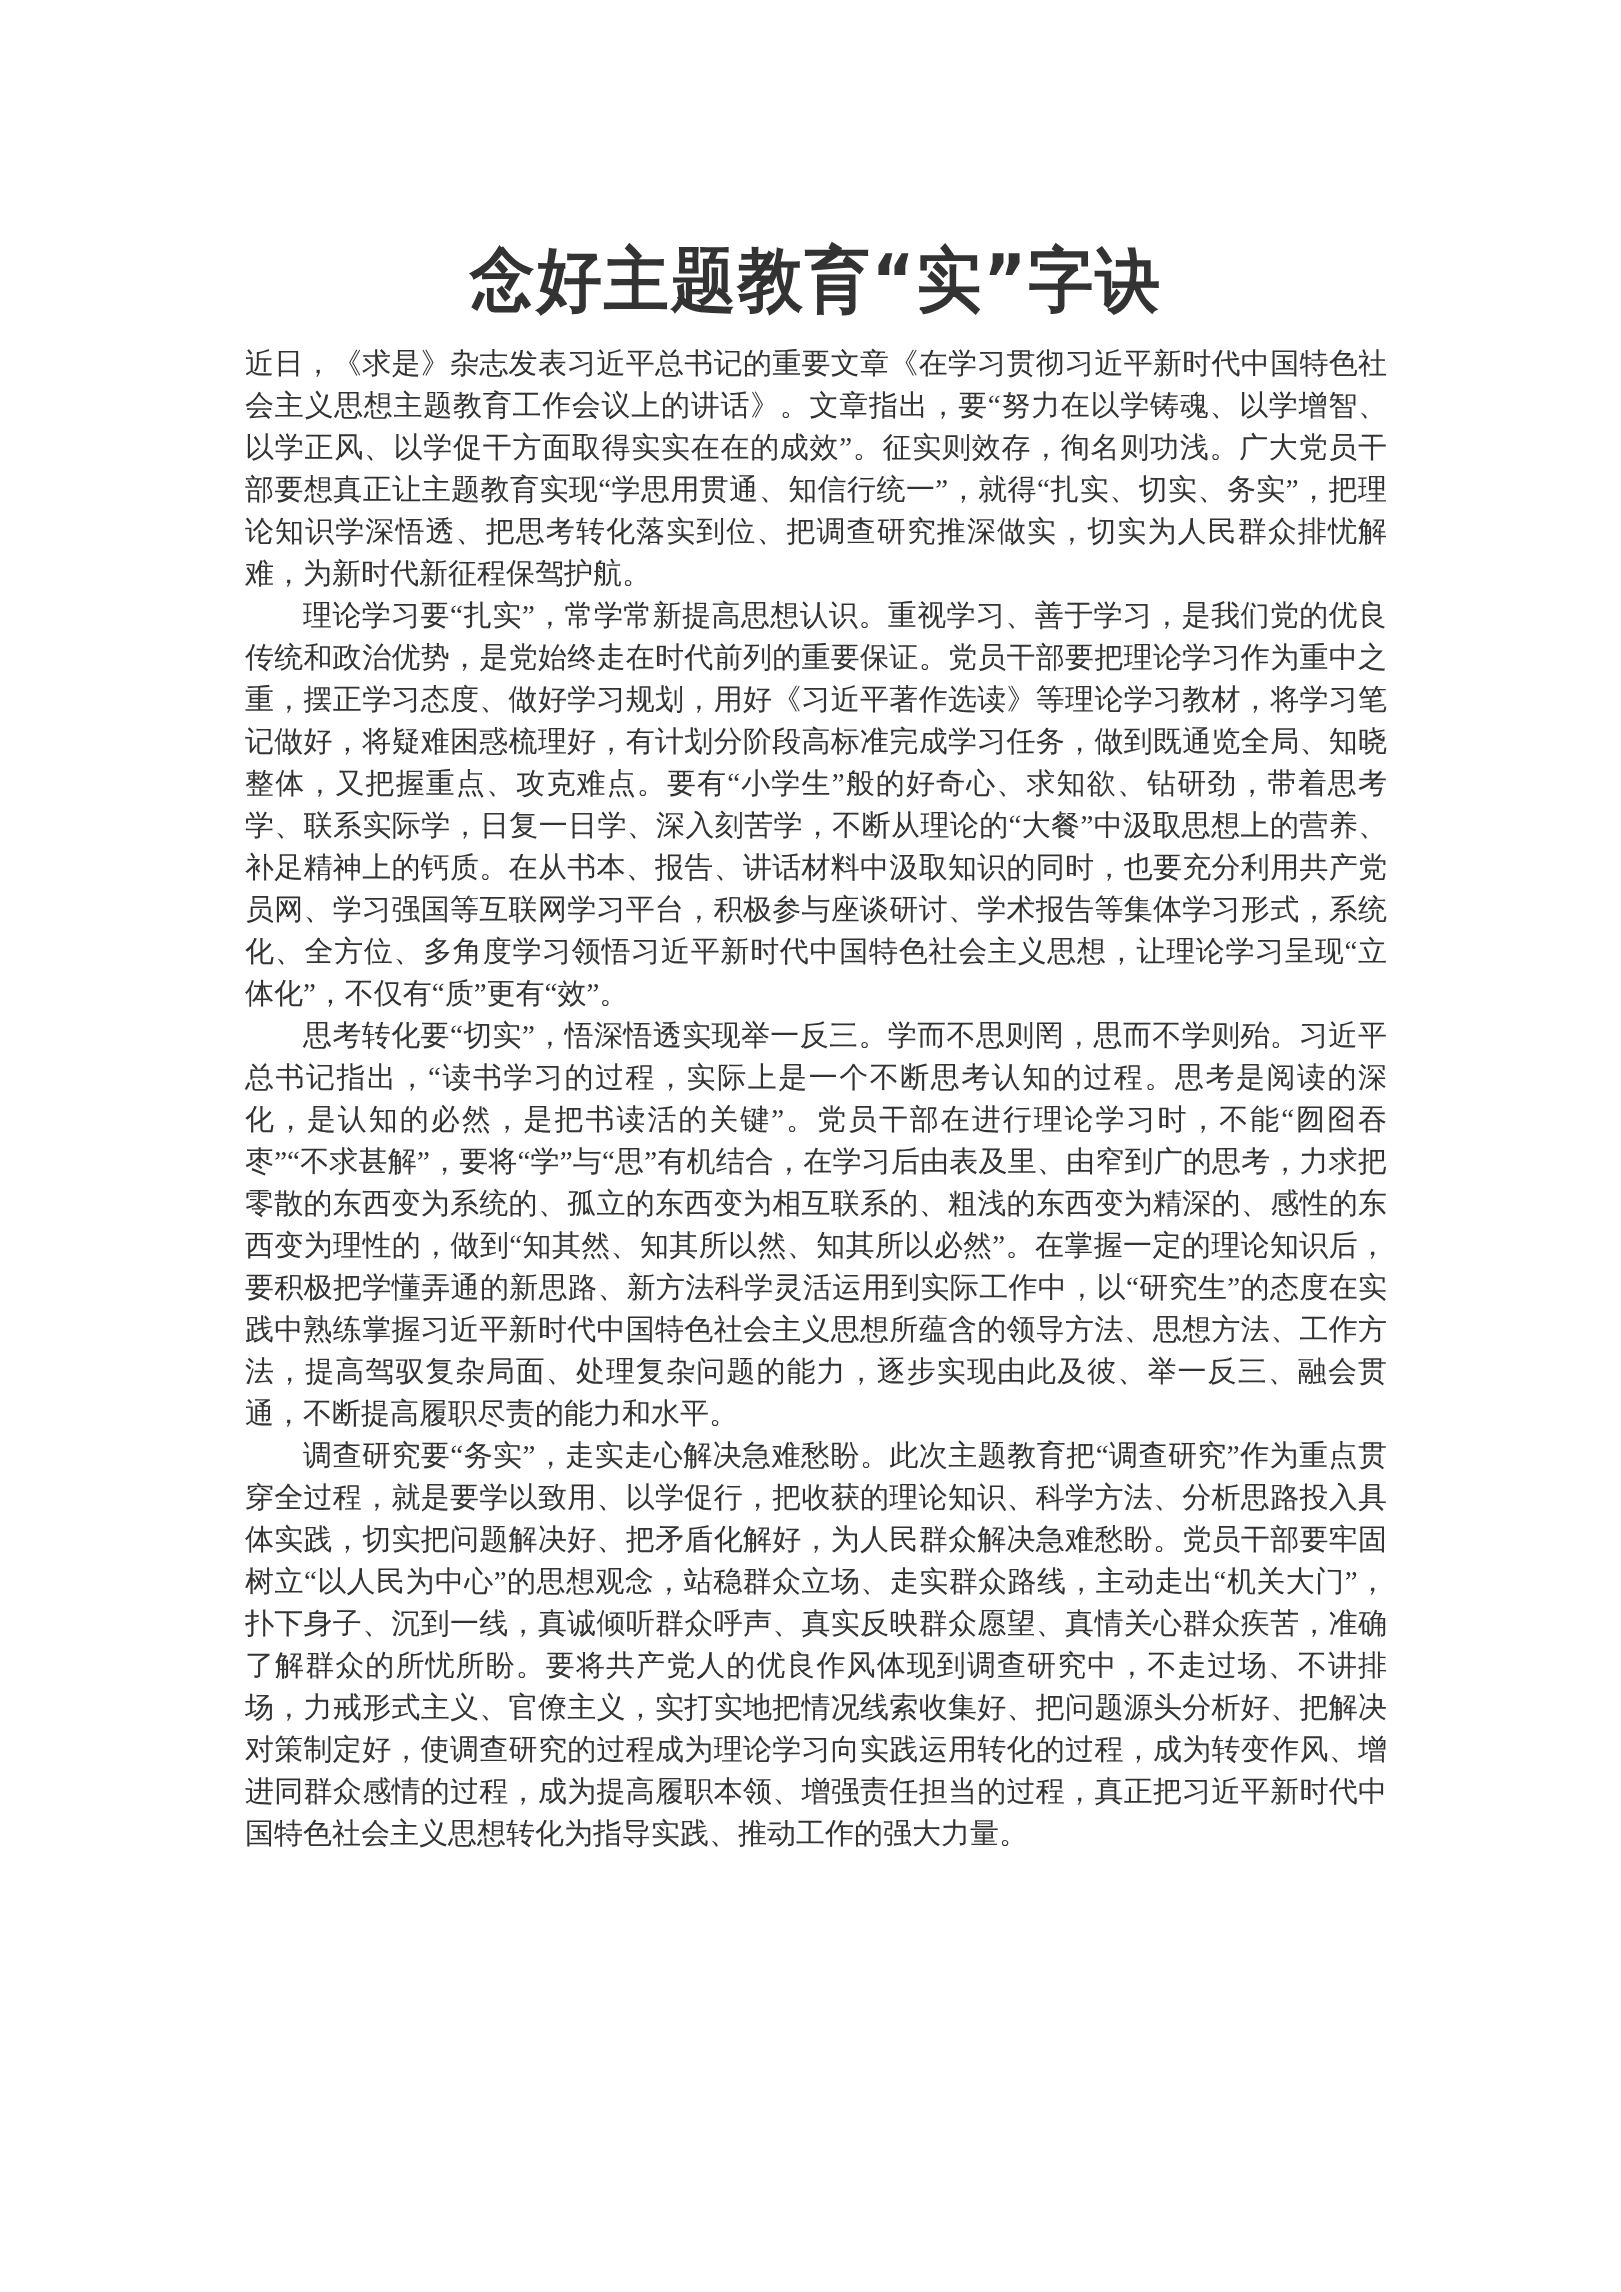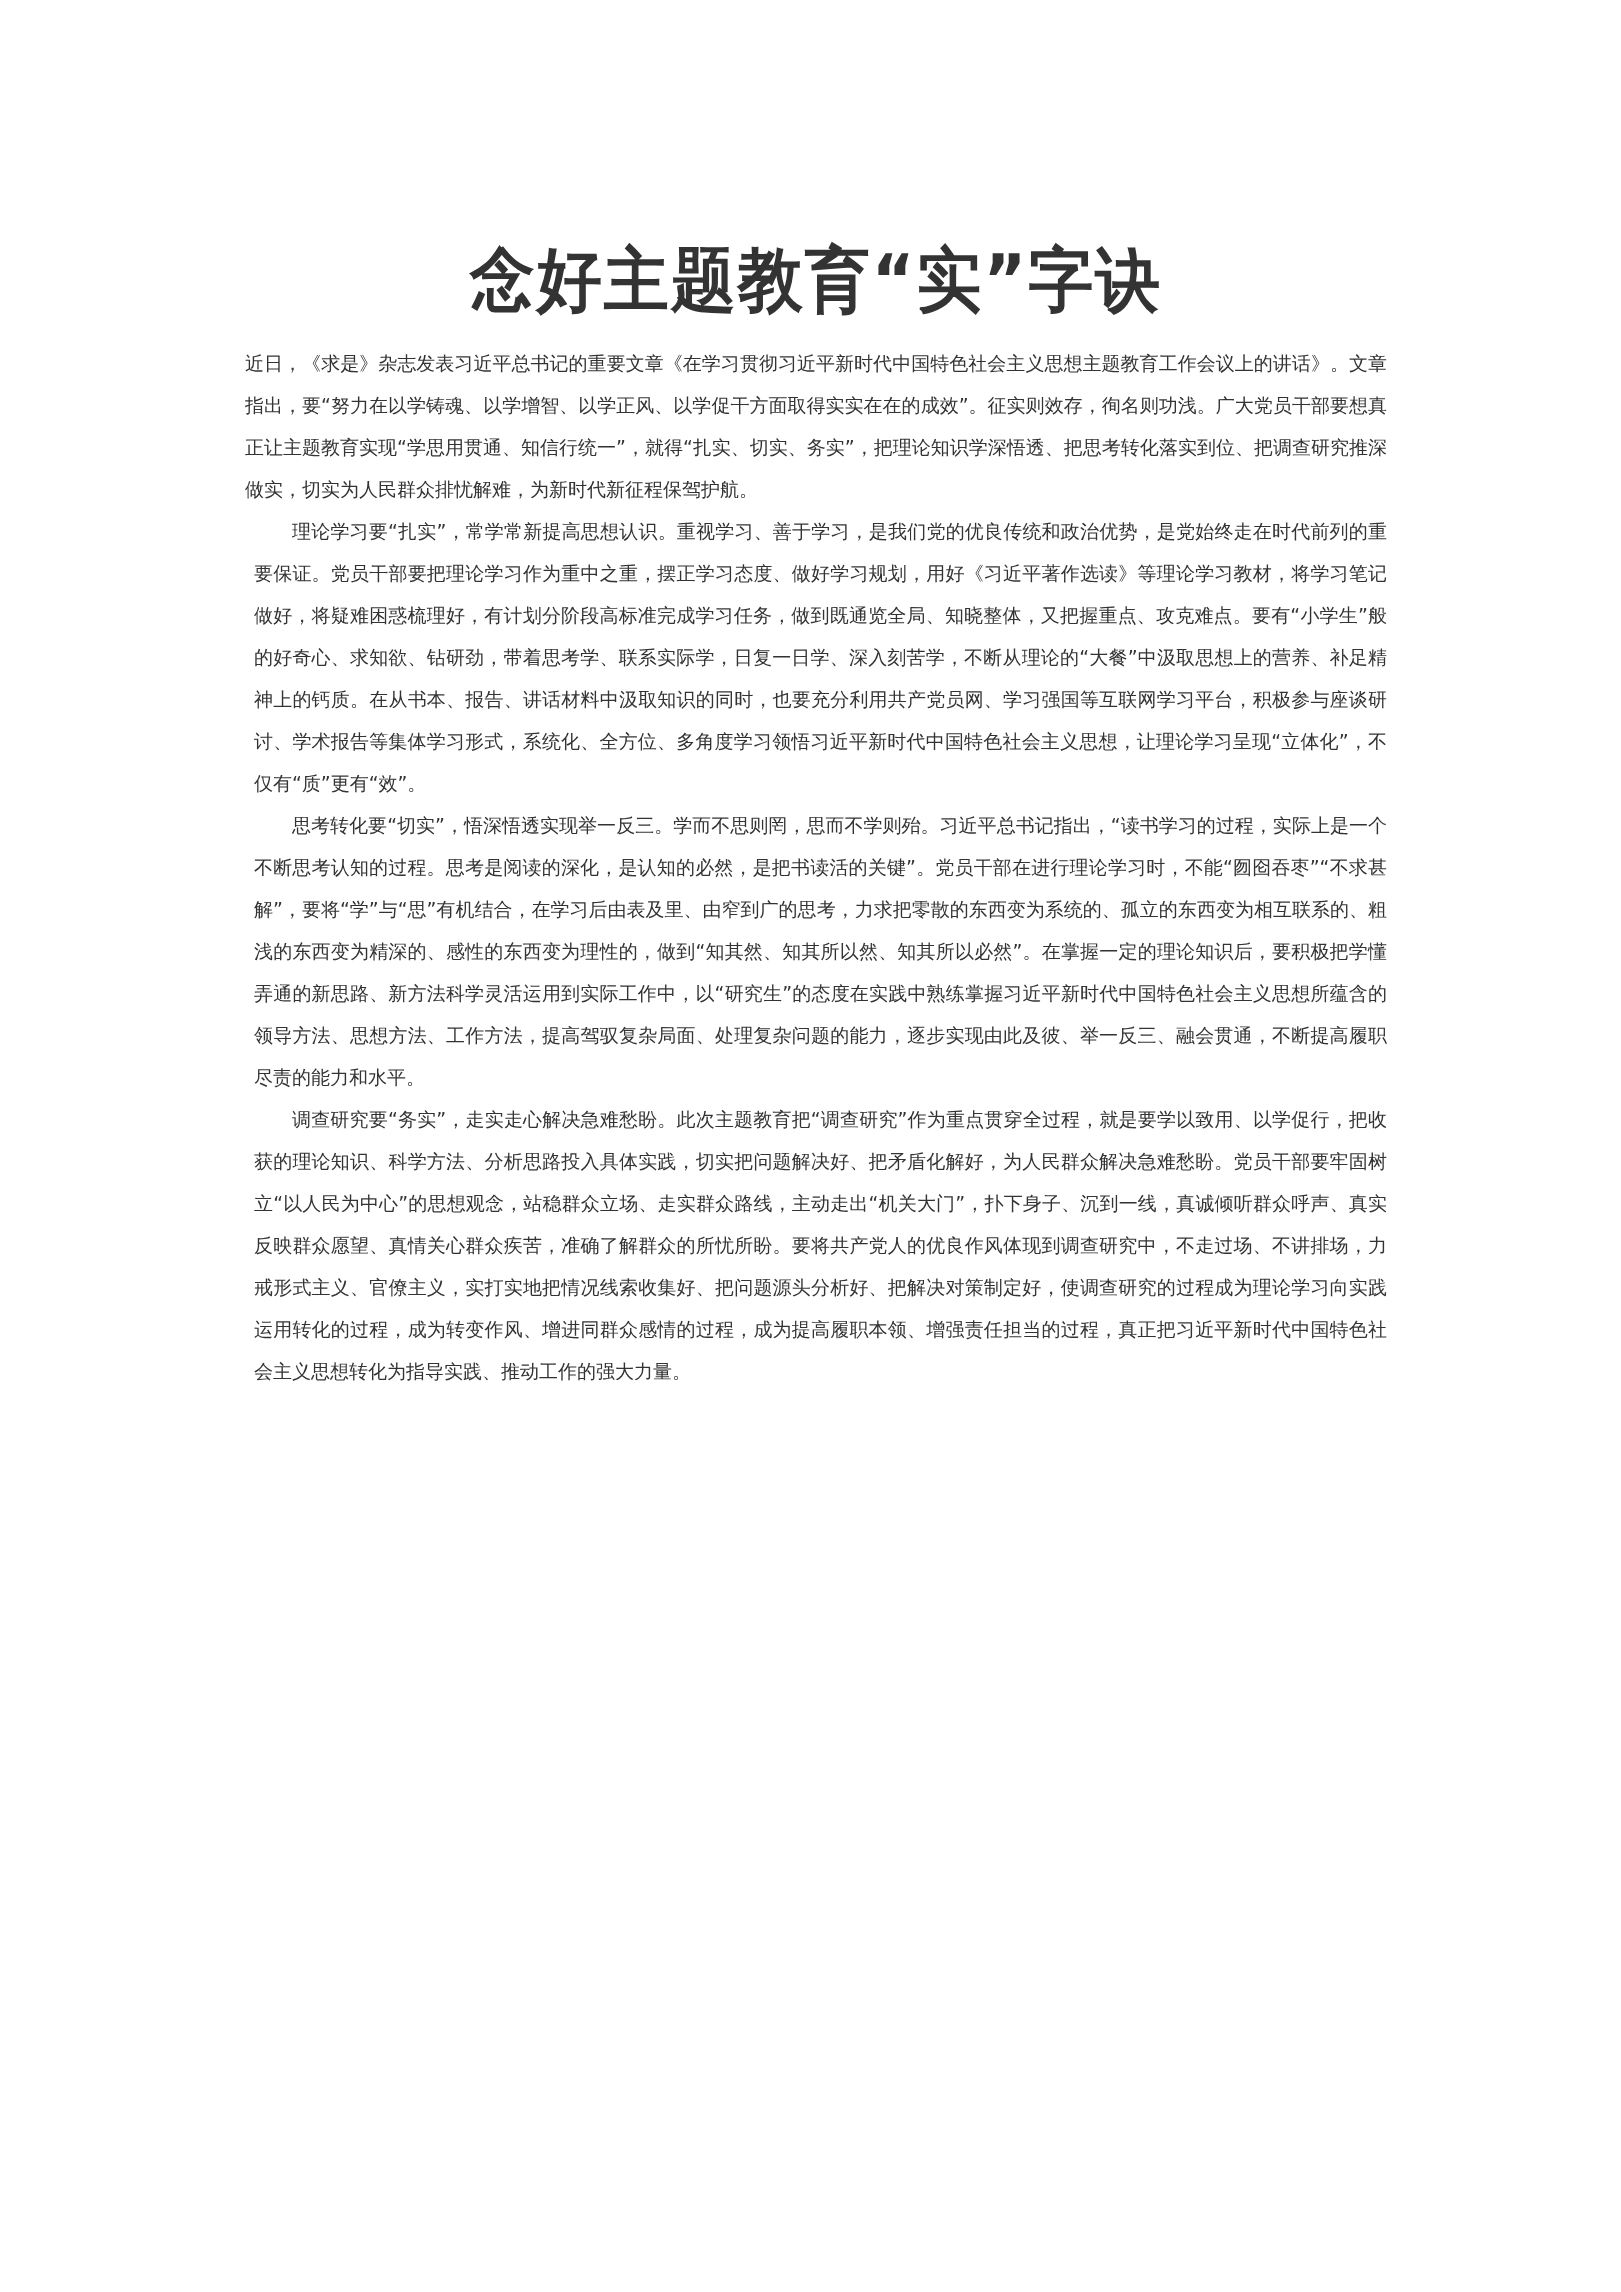--- a/index.html
+++ b/index.html
@@ -37,30 +37,30 @@
       transform: scaleY(1.08);
     }
     .doc-body {
       position: absolute;
       top: 342px;
       left: 0;
       width: 1142px;
     }
     .para {
       margin: 0;
-      font-size: 19px;
+      font-size: 29px;
       line-height: 42px;
       text-align: justify;
       text-justify: inter-character;
       color: #333333;
       word-break: break-all;
+      font-family: Liberation Serif, serif;
     }
     .para.indent {
       text-indent: 2em;
-      margin-left: 9px;
     }
   </style>
 </head>
 <body>
 
 <div class="page">
   <h1 class="doc-title">念好主题教育“实”字诀</h1>
 
   <div class="doc-body">
     <p class="para">近日，《求是》杂志发表习近平总书记的重要文章《在学习贯彻习近平新时代中国特色社会主义思想主题教育工作会议上的讲话》。文章指出，要“努力在以学铸魂、以学增智、以学正风、以学促干方面取得实实在在的成效”。征实则效存，徇名则功浅。广大党员干部要想真正让主题教育实现“学思用贯通、知信行统一”，就得“扎实、切实、务实”，把理论知识学深悟透、把思考转化落实到位、把调查研究推深做实，切实为人民群众排忧解难，为新时代新征程保驾护航。</p>

